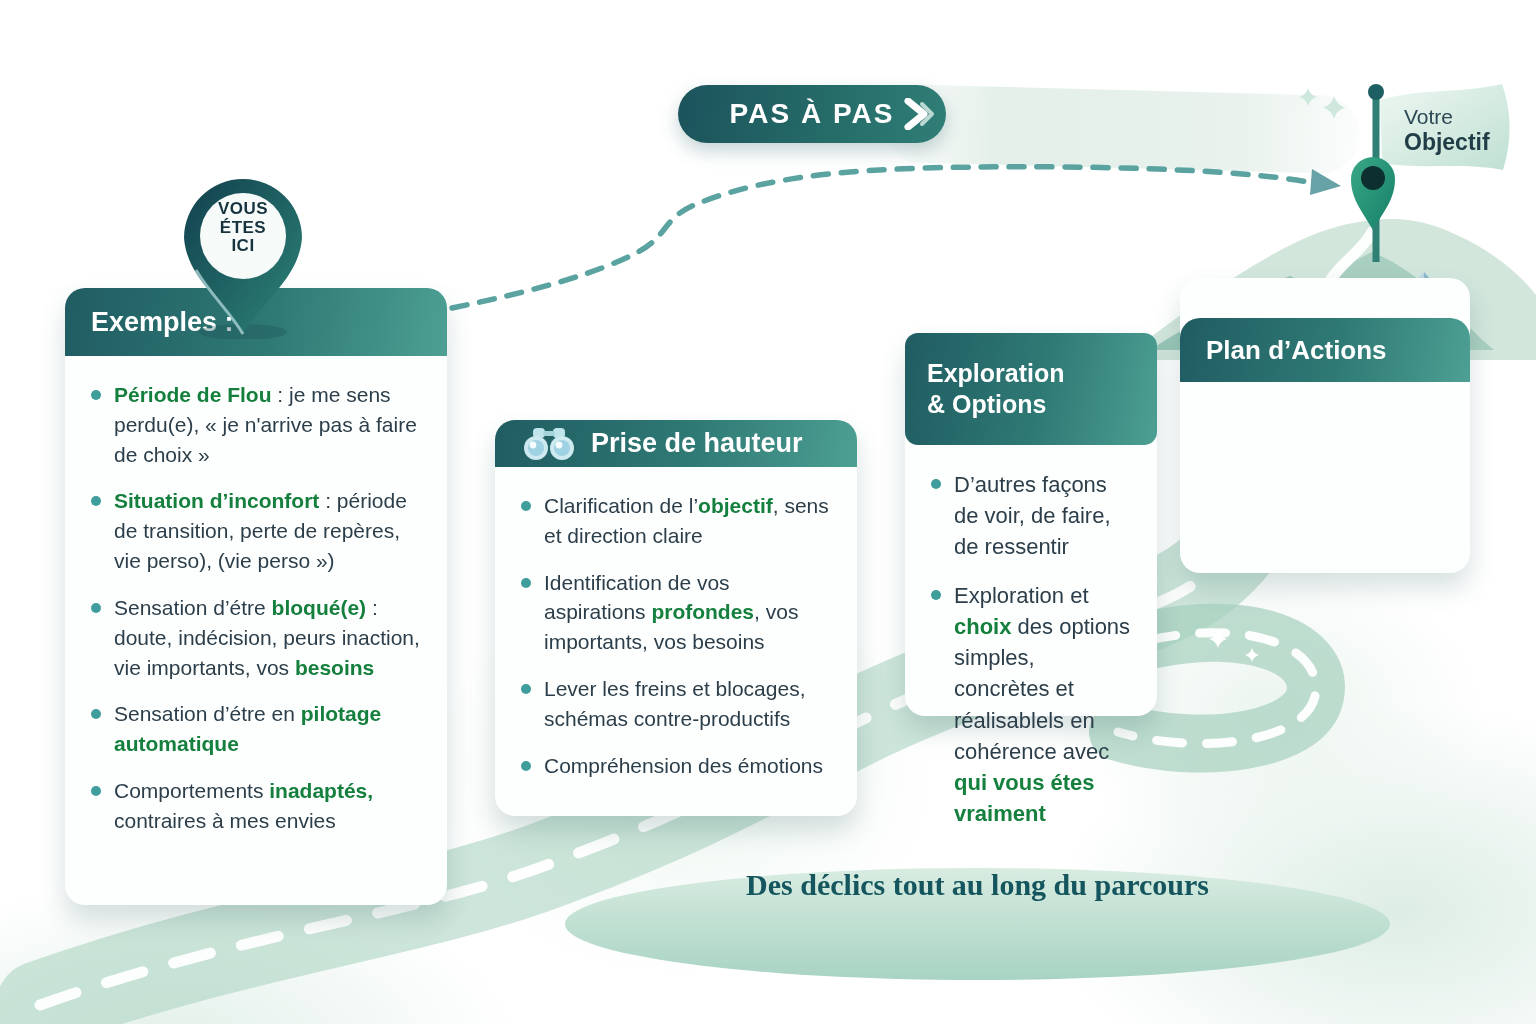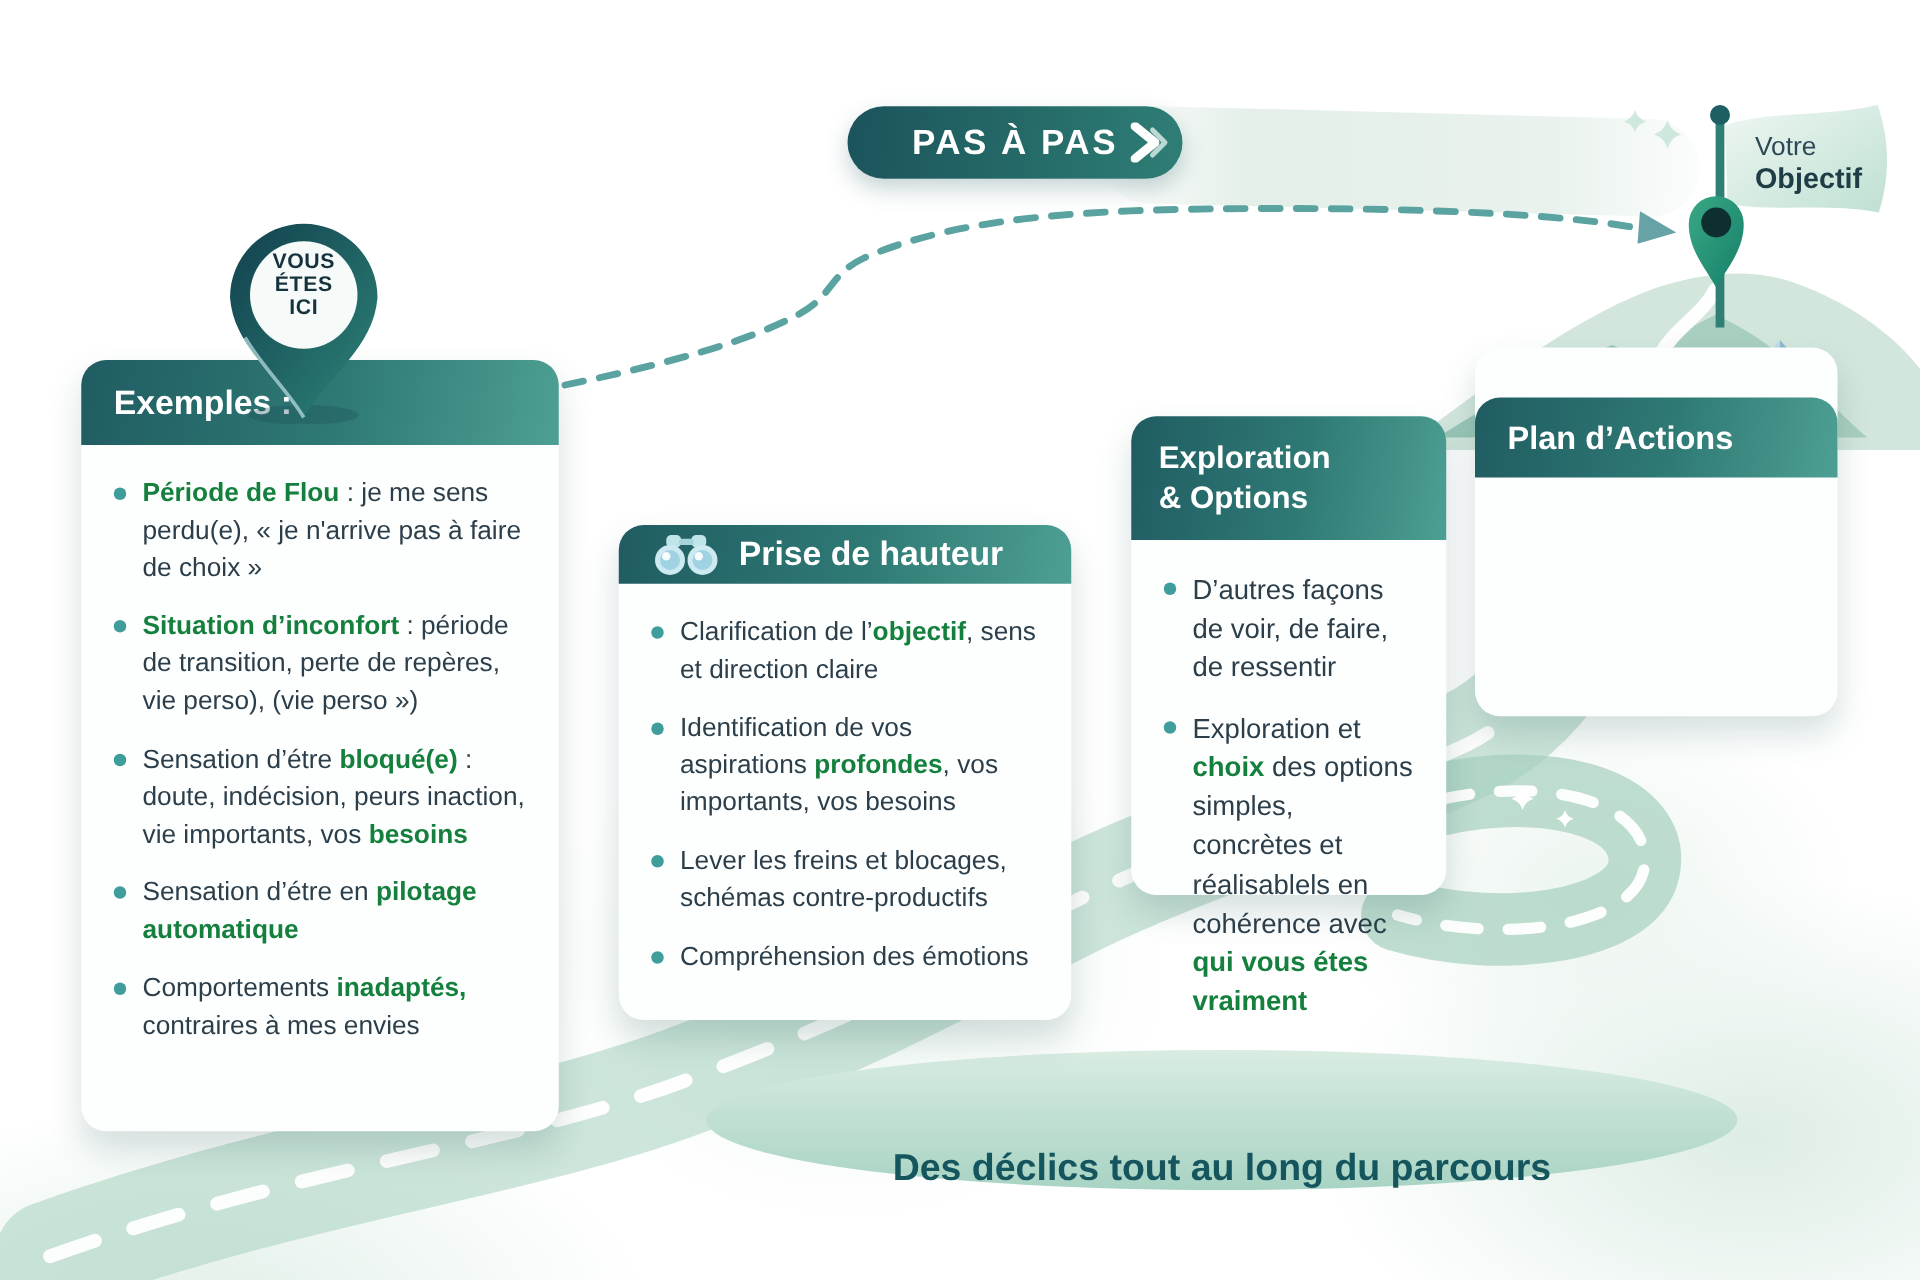--- a/index.html
+++ b/index.html
@@ -45,34 +45,34 @@
   .bullets{list-style:none;margin:0;padding:0;}
   .bullets li{display:flex;margin-bottom:17px;}
   .dot{width:10px;height:10px;border-radius:50%;background:#3f9e9b;flex-shrink:0;margin:10px 13px 0 0;}
   .btxt{font-size:21px;line-height:1.42;color:#2c3e4a;}
   .btxt b{color:#15803d;}
   #card-exemples{left:65px;top:288px;width:382px;height:617px;}
   #card-exemples .card-header{height:68px;font-size:27px;}
   #card-prise{left:495px;top:420px;width:362px;height:396px;}
   #card-prise .card-header{height:47px;font-size:27px;gap:14px;}
   #card-exploration{left:905px;top:333px;width:252px;height:383px;}
-  #card-exploration .card-header{height:99px;font-size:25px;line-height:1.25;white-space:pre-line;padding:0 22px;}
+  #card-exploration .card-header{height:112px;font-size:25px;line-height:1.25;white-space:pre-line;padding:0 22px;border-radius:13px;}
   #card-exploration .btxt{font-size:22px;}
   #card-plan{left:1180px;top:278px;width:290px;height:295px;}
   #card-plan .card-header{height:64px;font-size:26px;justify-content:flex-start;margin-top:40px;}
   #card-plan .btxt{font-size:20.5px;}
   
   .here-pin{position:absolute;left:178px;top:174px;width:130px;height:165px;z-index:5;}
   .here-pin svg{position:absolute;left:0;top:0;}
   .here-text{position:absolute;left:0;top:26px;width:130px;text-align:center;
     font-weight:bold;font-size:17px;line-height:1.1;color:#15323d;letter-spacing:.5px;}
   
-  .blob{position:absolute;left:565px;top:840px;width:825px;height:112px;z-index:2;
-    border-radius:50%;display:flex;align-items:flex-end;justify-content:center;
-    background:linear-gradient(180deg,#d9ece2 0%,#c2e1d3 45%,#a8d3c3 100%);}
+  .blob{position:absolute;left:565px;top:868px;width:825px;height:112px;z-index:2;
+    border-radius:50%;display:flex;align-items:flex-start;justify-content:center;
+    background:linear-gradient(180deg,#d9ece2 0%,#c2e1d3 45%,#a8d3c3 100%);font-family:Liberation Serif, serif;}
   .blob-label{font-size:30px;font-weight:bold;color:#14555e;}
 </style>
 </head>
 <body>
 
 <div class="patch patch-bottom-left"></div>
 <div class="patch patch-bottom-right"></div>
 <div class="patch patch-hook"></div>
 <div class="patch patch-mid"></div>
 <div class="top-swath"></div>

